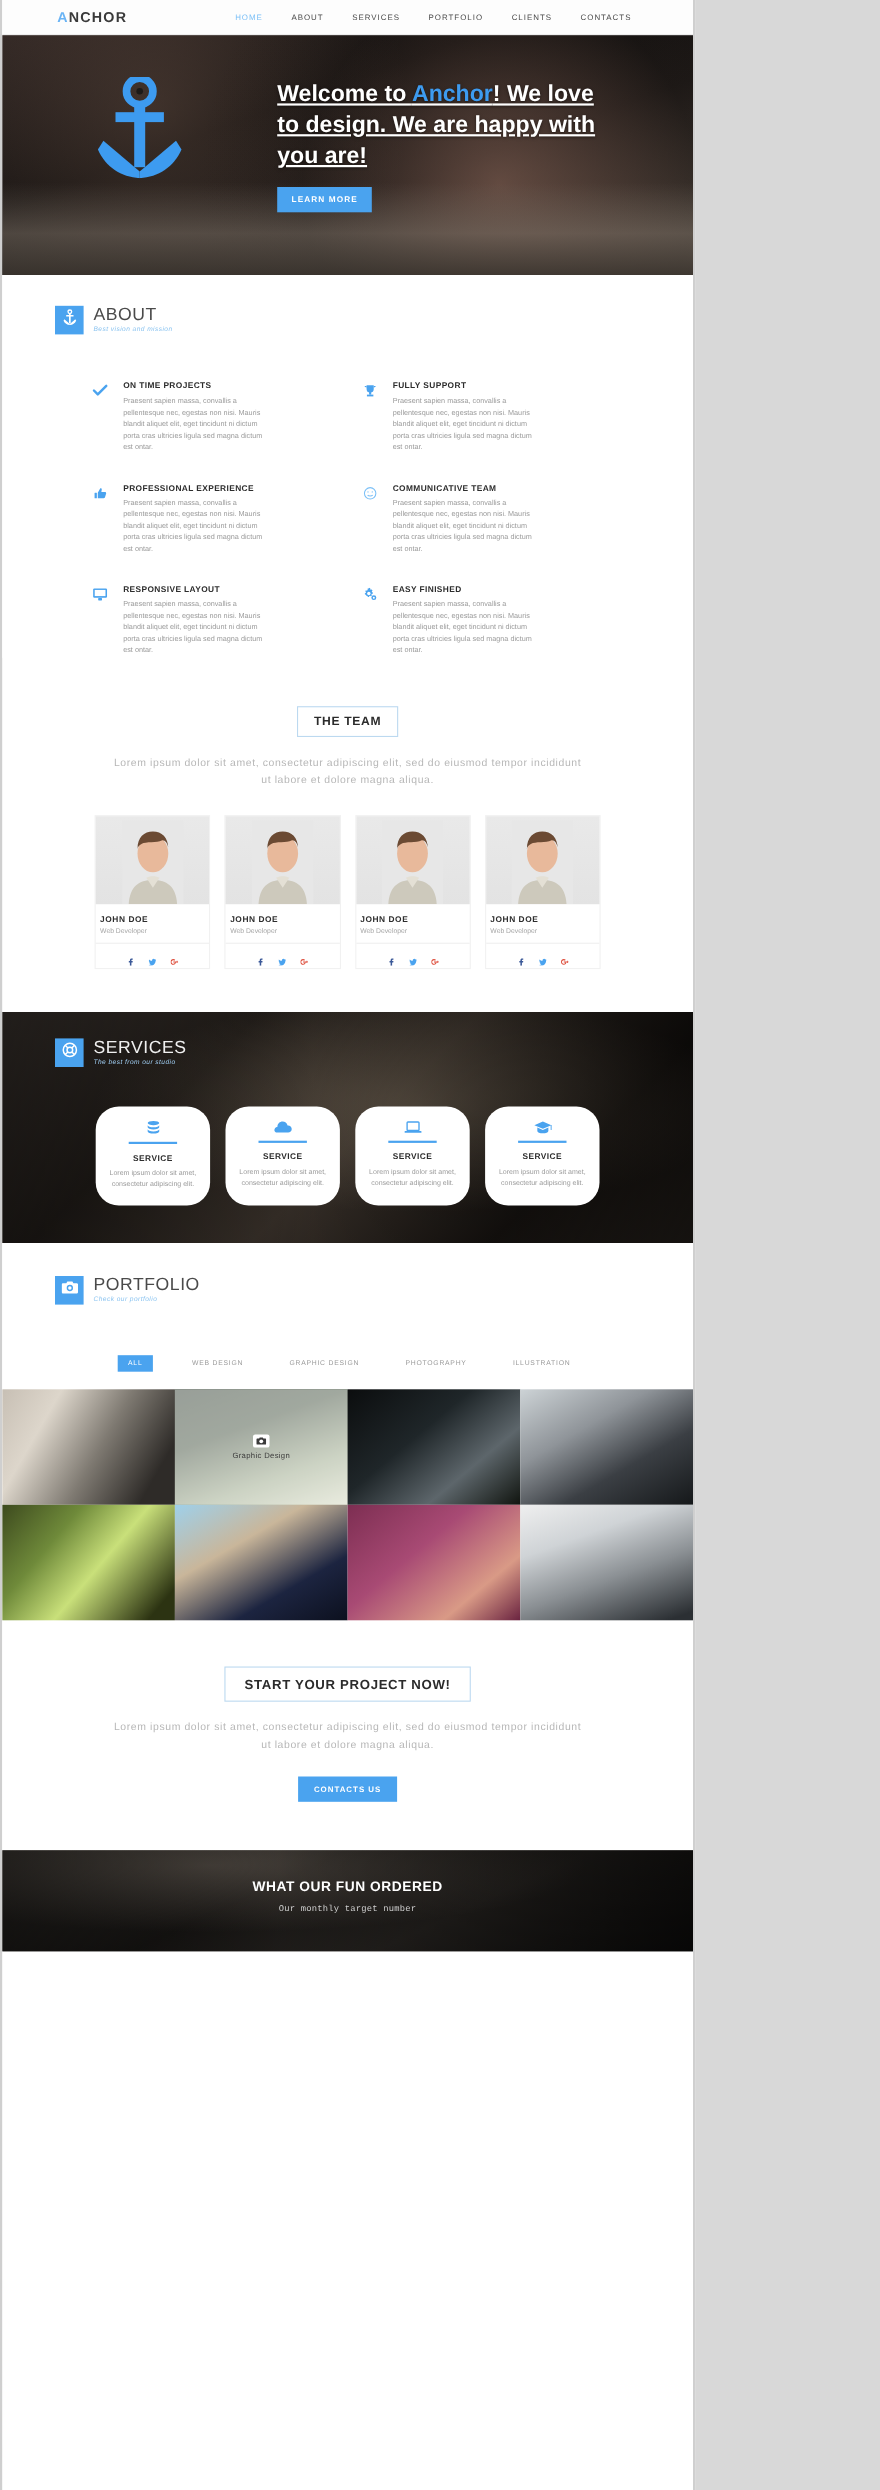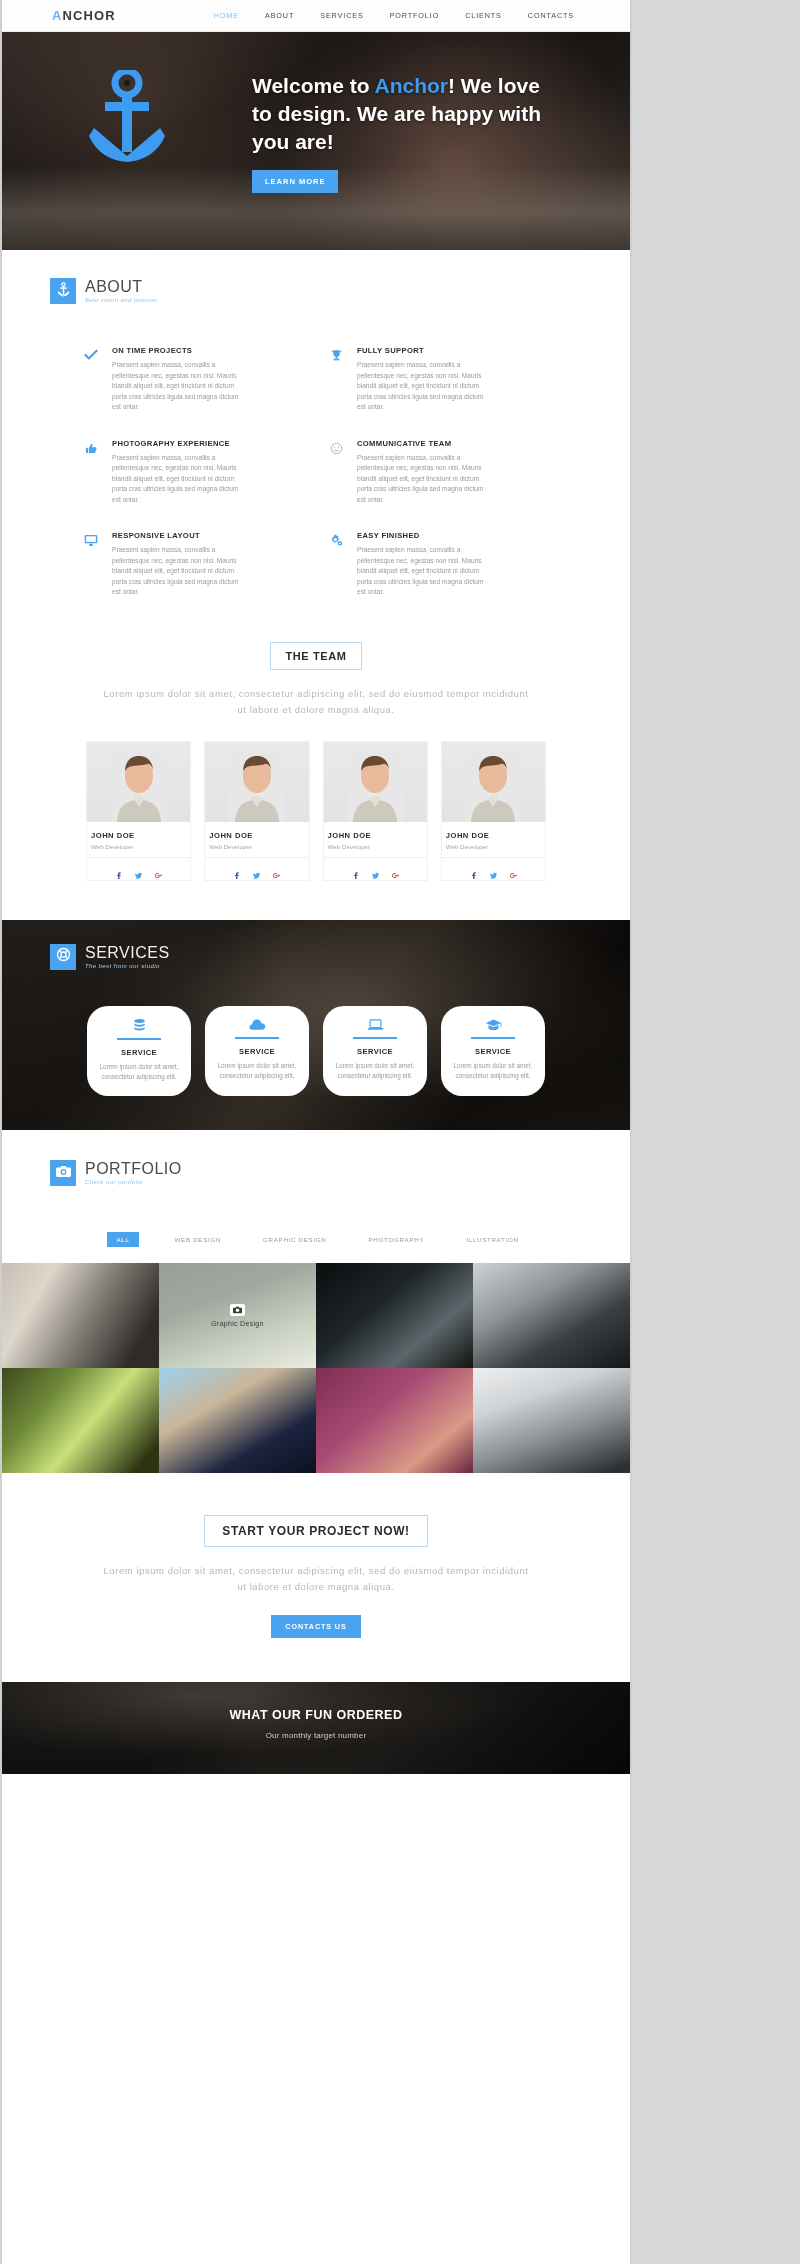--- a/index.html
+++ b/index.html
@@ -84,20 +84,21 @@
   }
   .hero-logo svg { display: block; }
   .hero-copy { padding-top: 16px; }
   .hero-title {
     color: #fff;
     font-size: 21px;
     line-height: 28px;
     font-weight: 700;
     max-width: 300px;
     text-shadow: 0 1px 3px rgba(0,0,0,.5);
+    text-decoration: underline;
   }
   .hero-title .accent { color: #3d9bf0; }
   .btn-primary {
     display: inline-block;
     margin-top: 14px;
     background: #4aa3ef;
     color: #fff;
     font-size: 7.5px;
     font-weight: 700;
     letter-spacing: 1px;
@@ -326,21 +327,21 @@
   .counters::before {
     content: "";
     position: absolute; inset: 0;
     background: linear-gradient(90deg, rgba(0,0,0,.5), rgba(0,0,0,.12) 40%, rgba(0,0,0,.6));
   }
   .counters > * { position: relative; z-index: 2; }
   .counters-title {
     color: #fff; font-size: 12.5px; font-weight: 700; letter-spacing: .5px;
   }
   .counters-sub {
-    color: #cfcfcf; font-size: 8px; margin-top: 9px; letter-spacing: .2px;
+    color: #cfcfcf; font-size: 8px; margin-top: 9px; letter-spacing: .2px; font-family: Liberation Mono, monospace;
   }
   .counter-grid {
     display: grid; grid-template-columns: repeat(4, 1fr);
     margin-top: 24px; padding: 0 40px;
   }
   .counter-num {
     color: #4aa3ef; font-size: 17px; font-weight: 700; letter-spacing: .2px;
   }
   .counter-label {
     color: #fff; font-size: 6.4px; font-weight: 700; letter-spacing: .5px; margin-top: 4px;
@@ -431,21 +432,21 @@
         </div>
       </div>
       <div class="feature">
         <div class="feature-icon">
           <svg width="13" height="13" viewBox="0 0 20 20" fill="#4aa3ef">
               <path d="M6 9l3.5-6c1.6-.3 2.3.6 2 2L11 8h5c1.2 0 2 1 1.7 2.1l-1.6 5.4c-.3 1-1 1.5-2 1.5H6z"></path>
               <rect x="1.5" y="9" width="3.2" height="8" rx="0.6"></rect>
             </svg>
         </div>
         <div>
-          <div class="feature-title">PHOTOGRAPHY EXPERIENCE</div>
+          <div class="feature-title">PROFESSIONAL EXPERIENCE</div>
           <div class="feature-body">Praesent sapien massa, convallis a pellentesque nec, egestas non nisi. Mauris blandit aliquet elit, eget tincidunt ni dictum porta cras ultricies ligula sed magna dictum est ontar.</div>
         </div>
       </div>
       <div class="feature">
         <div class="feature-icon">
           <svg width="13" height="13" viewBox="0 0 20 20" fill="none" stroke="#7cc0f7" stroke-width="1.5">
               <circle cx="10" cy="10" r="8"></circle>
               <circle cx="7" cy="8" r="0.9" fill="#7cc0f7" stroke="none"></circle>
               <circle cx="13" cy="8" r="0.9" fill="#7cc0f7" stroke="none"></circle>
               <path d="M6.5 12.5c1.2 1.6 5.8 1.6 7 0"></path>

